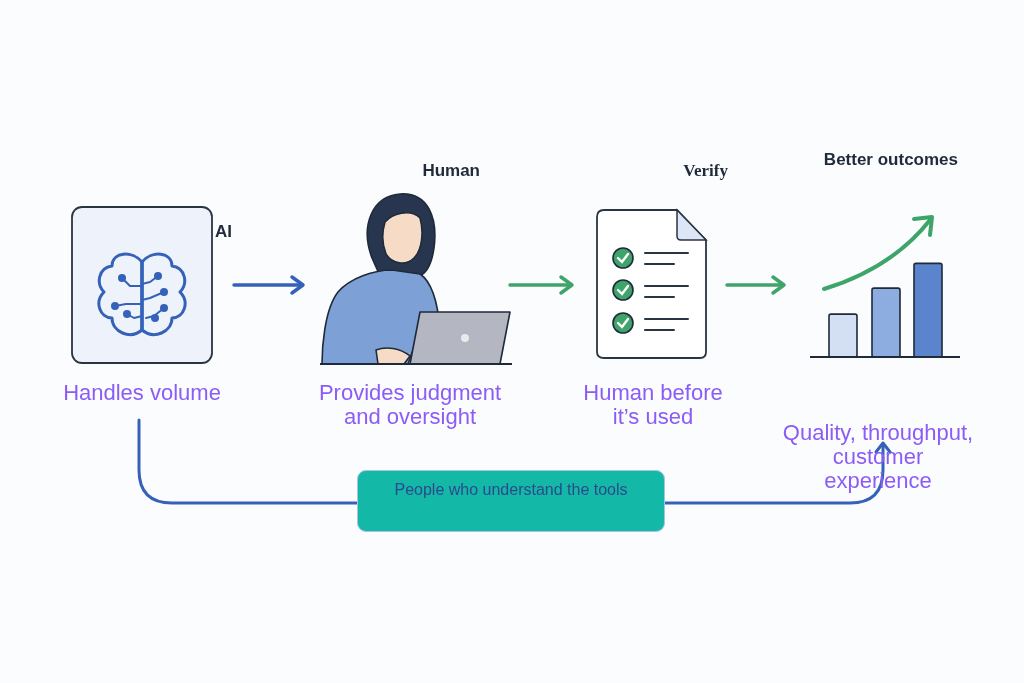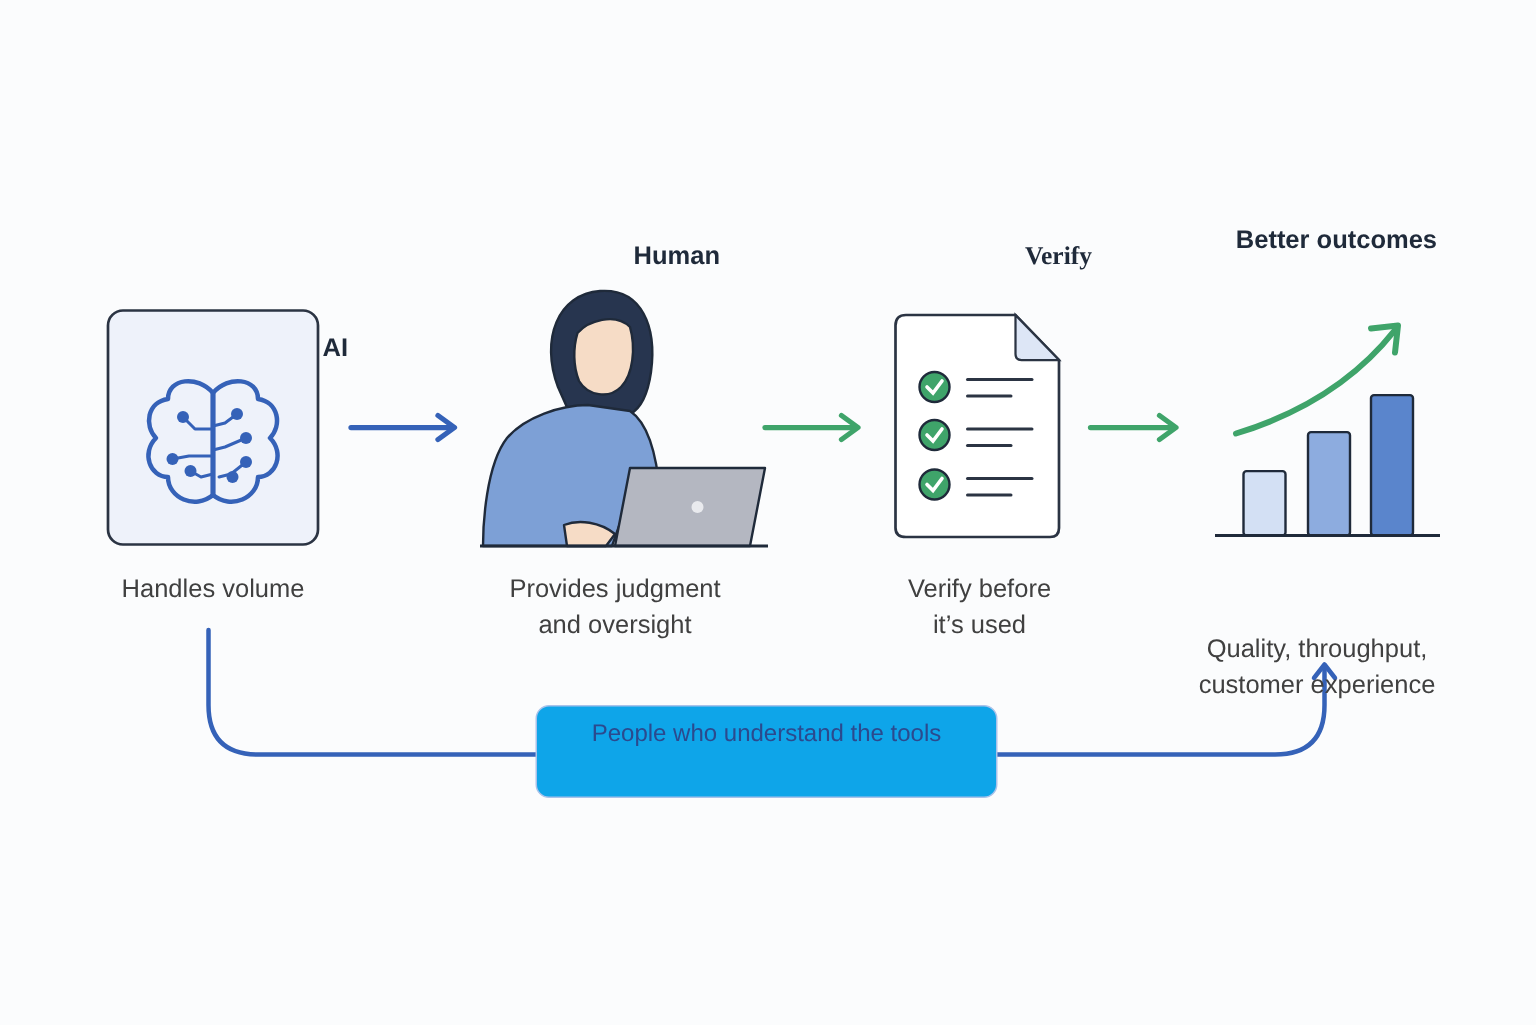--- a/index.html
+++ b/index.html
@@ -1,23 +1,23 @@
 <!DOCTYPE html>
 <html><head>
 <meta charset="utf-8">
 <style>
   html, body { margin:0; padding:0; }
   body { width:1024px; height:683px; background:#fbfcfd; position:relative; overflow:hidden;
          font-family:"Liberation Sans", "DejaVu Sans", sans-serif; color:#1f2a37; }
   .abs { position:absolute; }
   .title { font-weight:bold; font-size:17px; color:#1f2a3a; text-align:right; }
-  .caption { font-size:17px; color:#404040; text-align:center; line-height:24px; }
+  .caption { font-size:22px; color:#8b5cf6; text-align:center; line-height:24px; }
   svg { position:absolute; left:0; top:0; }
   .callout { position:absolute; left:357px; top:470px; width:308px; height:62px;
-             background:#0ea5e9; border:1.5px solid #a9c2ea; border-radius:9px;
+             background:#14b8a6; border:1.5px solid #a9c2ea; border-radius:9px;
              box-sizing:border-box; text-align:center; font-size:16px; color:#2b4a8e;
              line-height:22px; padding-top:8px; }
 </style>
 </head>
 <body>
 
 <div class="abs title" style="left:320px;top:161px;width:160px;">Human</div>
 <div class="abs title" style="left:568px;top:161px;width:160px;font-family:Liberation Serif, serif;">Verify</div>
 <div class="abs title" style="left:798px;top:150px;width:160px;">Better outcomes</div>
 
@@ -112,21 +112,21 @@
 <div class="abs title" style="left:72px;top:222px;width:160px;">AI</div>
 
 <div class="abs caption" style="left:52px;top:381px;width:180px;">
   <div>Handles volume</div>
 </div>
 <div class="abs caption" style="left:315px;top:381px;width:190px;">
   <div>Provides judgment</div>
   <div>and oversight</div>
 </div>
 <div class="abs caption" style="left:578px;top:381px;width:150px;">
-  <div>Verify before</div>
+  <div>Human before</div>
   <div>it’s used</div>
 </div>
 <div class="abs caption" style="left:778px;top:381px;width:200px;margin-top:40px;">
   <div>Quality, throughput,</div>
   <div>customer experience</div>
 </div>
 
 <div class="callout">
   <div>People who understand the tools</div>
 </div>

